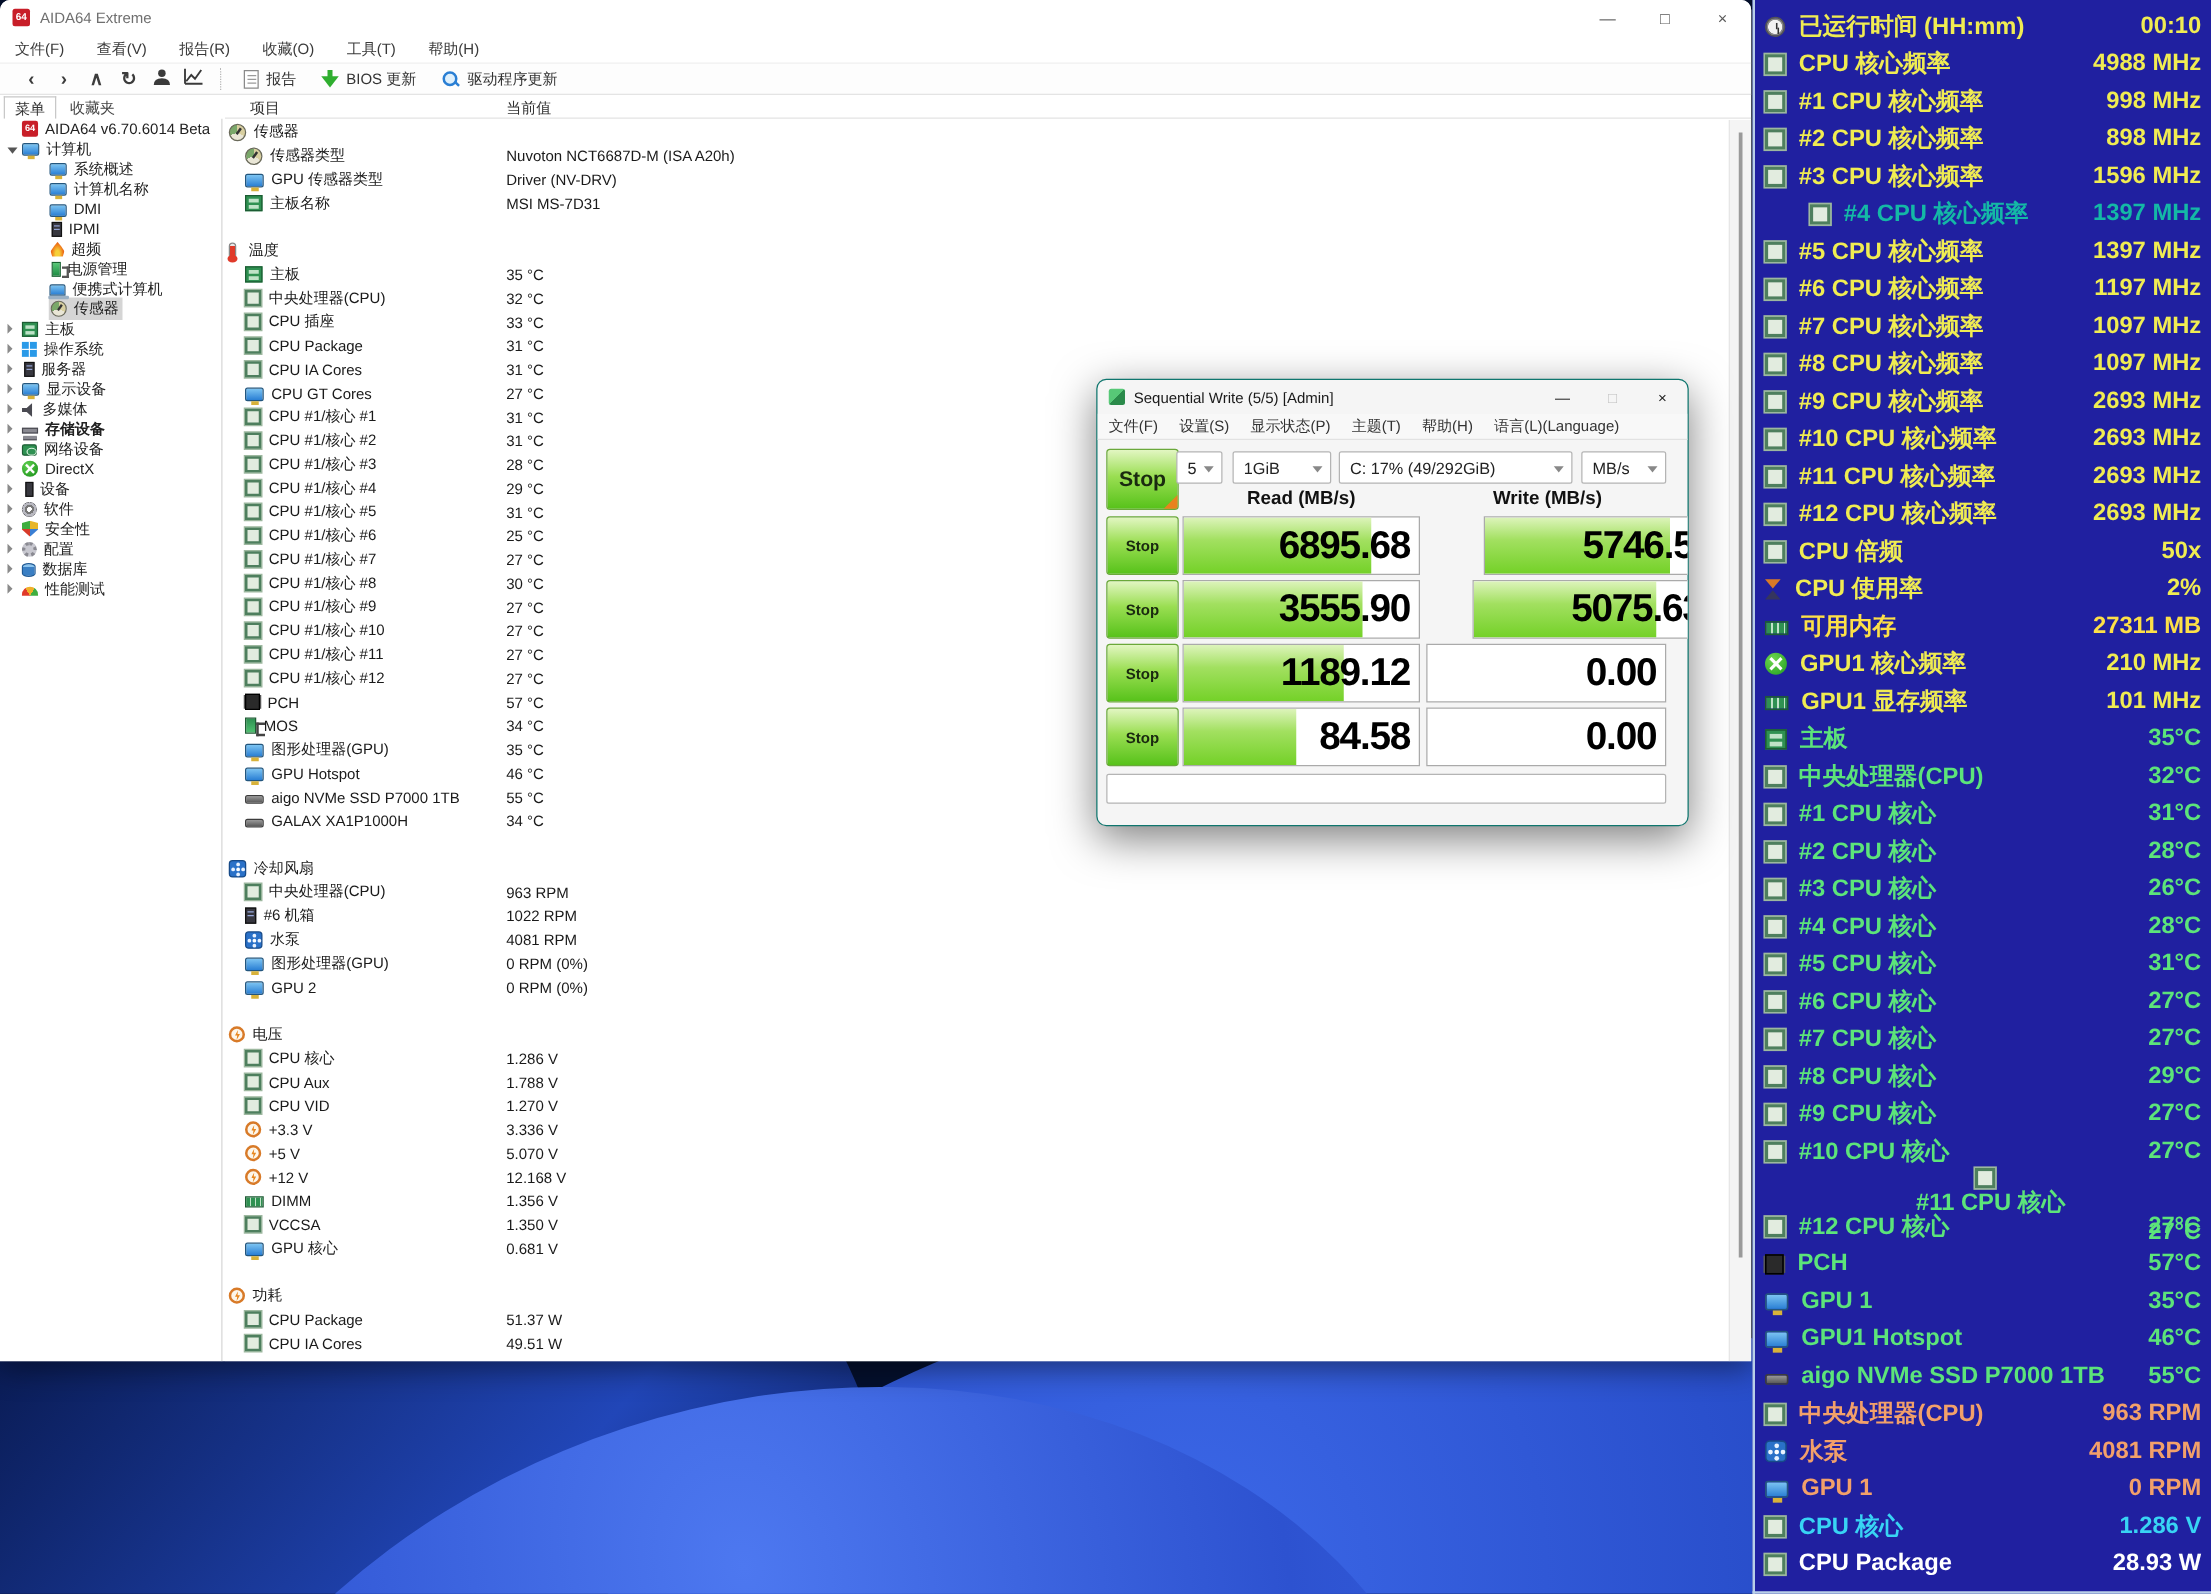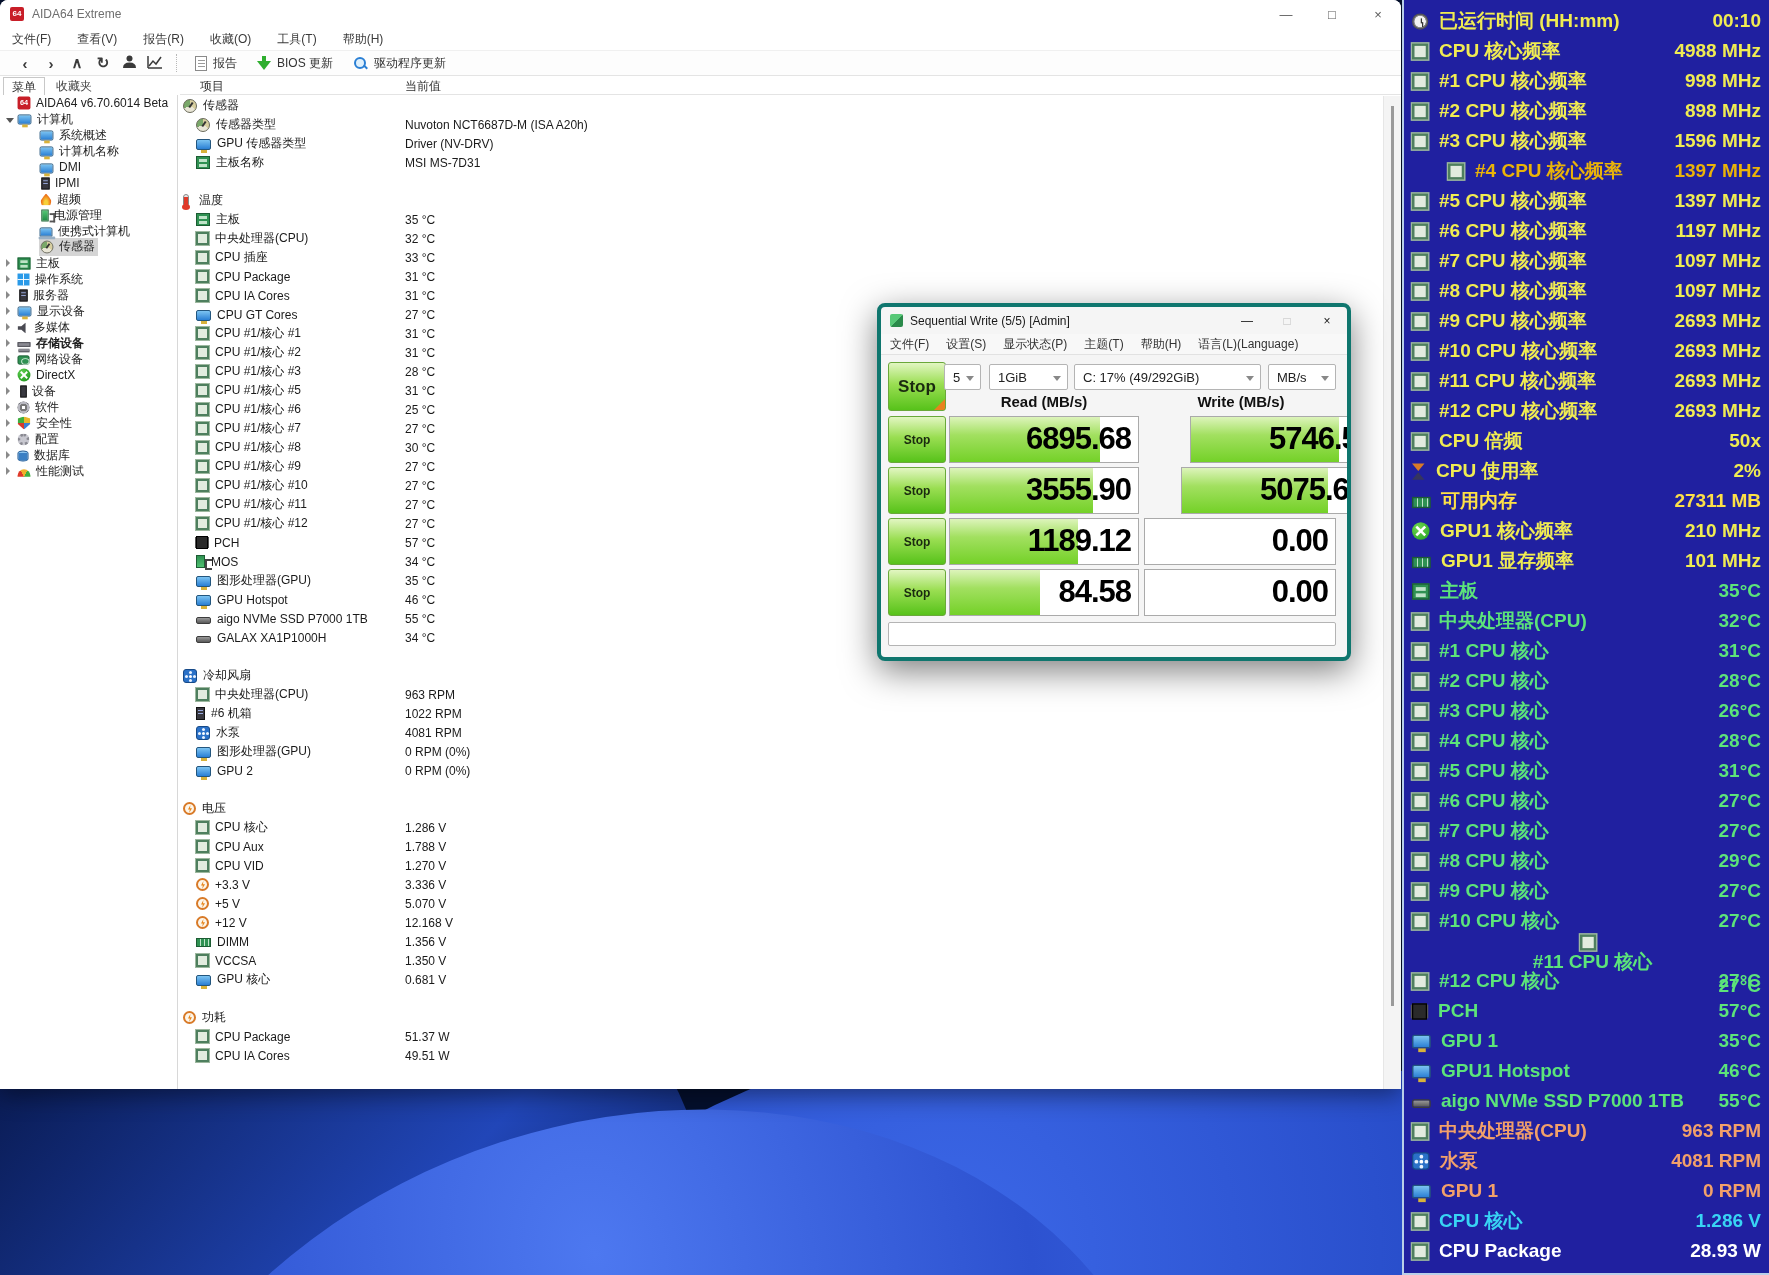--- a/index.html
+++ b/index.html
@@ -121,21 +121,21 @@
   .lrow.hdr .ico { margin-left:3px; }
   .lrow .lab { margin-left:6px; }
   .lrow .val { position:absolute; left:225px; }
   .lrow.blank { height:19px; }
 
   .vscroll { position:absolute; top:96px; right:0; width:18px; bottom:0; background:#f4f4f4; border-left:1px solid #e6e6e6; }
   .vthumb { position:absolute; left:7px; top:10px; width:3px; height:900px; background:#9a9a9a; }
 
   
   .cdm { position:absolute; left:877px; top:303px; width:474px; height:358px; background:#f5f5f5;
-     border-radius:8px; box-shadow:0 10px 34px rgba(0,0,0,.5); border:4px solid #0f766e; overflow:hidden; }
+     border-radius:8px; box-shadow:0 10px 34px rgba(0,0,0,.5); border:1px solid #0f766e; overflow:hidden; }
   .cdm-title { height:27px; display:flex; align-items:center; padding-left:9px; }
   .cdm-ico { width:13px; height:13px; background:linear-gradient(135deg,#57c877 50%,#2a8a4a 50%); border-radius:2px; }
   .cdm-title .t { margin-left:7px; font-size:12px; color:#1a1a1a; }
   .cdm-controls { margin-left:auto; display:flex; }
   .cdm-wbtn { width:40px; height:27px; display:flex; align-items:center; justify-content:center; font-size:12px; color:#1a1a1a; }
   .cdm-wbtn.dis { color:#c0c0c0; }
   .cdm-menu { height:21px; display:flex; align-items:center; padding-left:9px; gap:17px; font-size:12px; color:#333;
      border-bottom:1px solid #e2e2e2; background:#f8f8f8; }
   .btn-green { background:linear-gradient(180deg,#e2f6c2 0%,#9ade52 45%,#57c21a 100%);
      border:1px solid #6aa83a; border-radius:3px; color:#152; font-weight:bold;
@@ -397,20 +397,25 @@
         <span class="lab">CPU #1/核心 #2</span>
         <span class="val">31 °C</span>
       </div>
       <div class="lrow">
         <span class="ico chip"></span>
         <span class="lab">CPU #1/核心 #3</span>
         <span class="val">28 °C</span>
       </div>
       <div class="lrow">
         <span class="ico chip"></span>
+        <span class="lab">CPU #1/核心 #4</span>
+        <span class="val">29 °C</span>
+      </div>
+      <div class="lrow">
+        <span class="ico chip"></span>
         <span class="lab">CPU #1/核心 #5</span>
         <span class="val">31 °C</span>
       </div>
       <div class="lrow">
         <span class="ico chip"></span>
         <span class="lab">CPU #1/核心 #6</span>
         <span class="val">25 °C</span>
       </div>
       <div class="lrow">
         <span class="ico chip"></span>
@@ -663,21 +668,21 @@
     <div class="prow" style="color: rgb(240, 236, 82);">
       <span class="ico chip"></span>
       <span class="plab">#2 CPU 核心频率</span>
       <span class="pval">898 MHz</span>
     </div>
     <div class="prow" style="color: rgb(240, 236, 82);">
       <span class="ico chip"></span>
       <span class="plab">#3 CPU 核心频率</span>
       <span class="pval">1596 MHz</span>
     </div>
-    <div class="prow" style="color: #eab308; padding-left: 36px;">
+    <div class="prow" style="color: #14b8a6; padding-left: 36px;">
       <span class="ico chip"></span>
       <span class="plab">#4 CPU 核心频率</span>
       <span class="pval">1397 MHz</span>
     </div>
     <div class="prow" style="color: rgb(240, 236, 82);">
       <span class="ico chip"></span>
       <span class="plab">#5 CPU 核心频率</span>
       <span class="pval">1397 MHz</span>
     </div>
     <div class="prow" style="color: rgb(240, 236, 82);">

